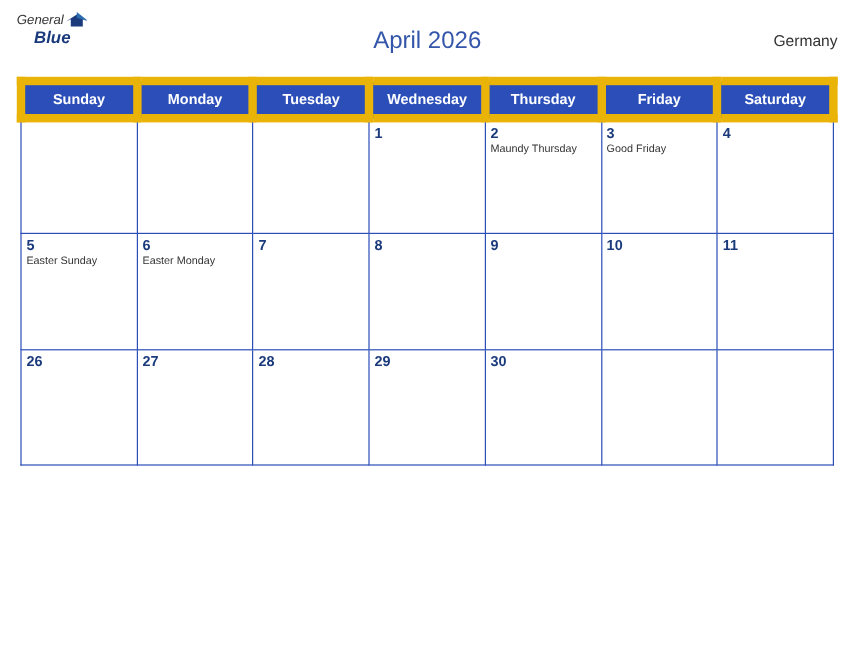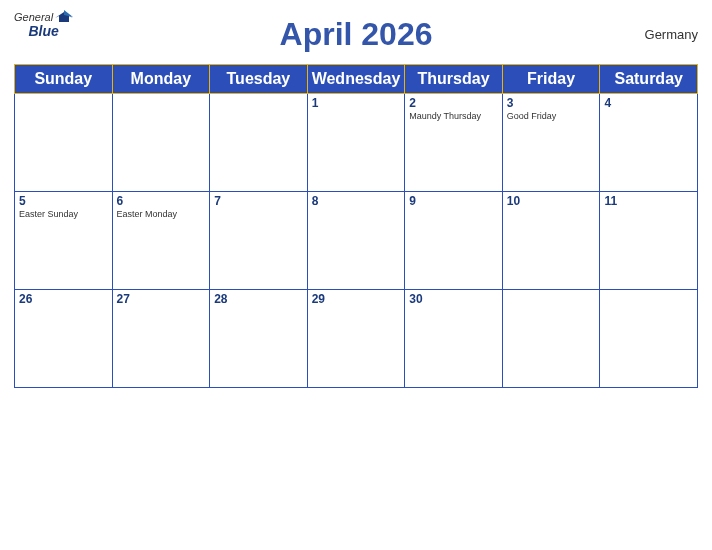--- a/index.html
+++ b/index.html
@@ -49,46 +49,46 @@
       width: 18px;
       height: 14px;
       display: inline-block;
     }
     .logo-top-row {
       display: flex;
       align-items: center;
       gap: 2px;
     }
     .calendar-title {
-      font-size: 32px;
+      font-size: 20px;
       color: #3355aa;
-      font-weight: bold;
+      font-weight: normal;
       text-align: center;
     }
     .country-label {
       position: absolute;
       right: 0;
       top: 50%;
       transform: translateY(-50%);
       font-size: 13px;
       color: #333;
     }
     .calendar-table {
       width: 100%;
       border-collapse: collapse;
       flex: 1;
     }
     .calendar-table th {
       background-color: #2b4eb8;
       color: #fff;
-      font-size: 16px;
+      font-size: 12px;
       font-weight: bold;
       text-align: center;
       padding: 5px 2px;
-      border: 1px solid #eab308;
+      border: 7px solid #eab308;
     }
     .calendar-table td {
       border: 1px solid #2b4eb8;
       vertical-align: top;
       padding: 2px 4px;
       height: 72px;
       width: calc(100% / 7);
       background: #fff;
     }
     .calendar-table tr:nth-child(odd) td {

